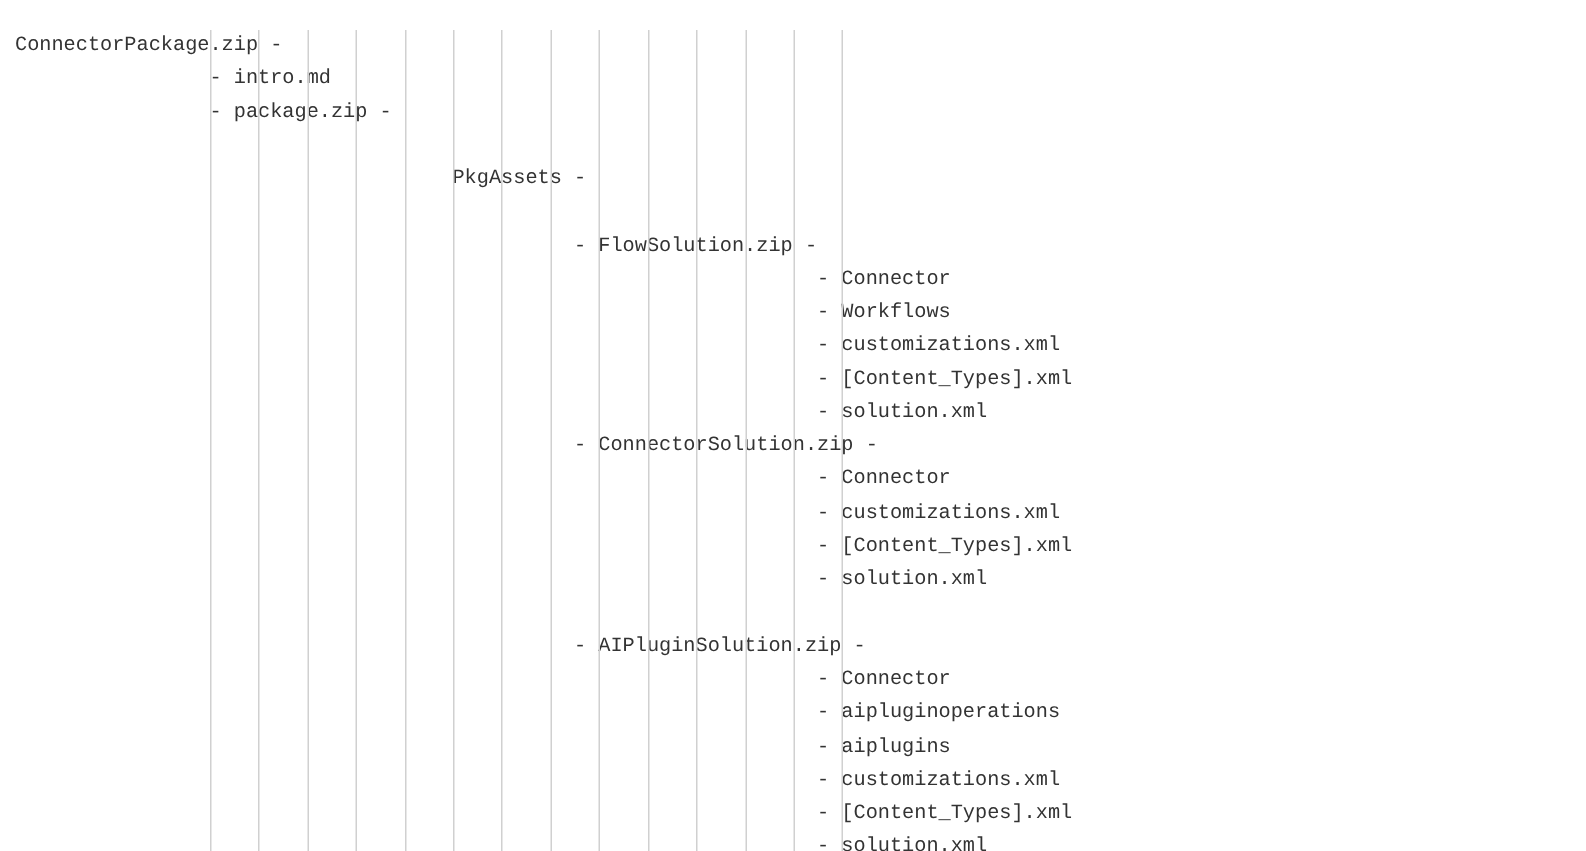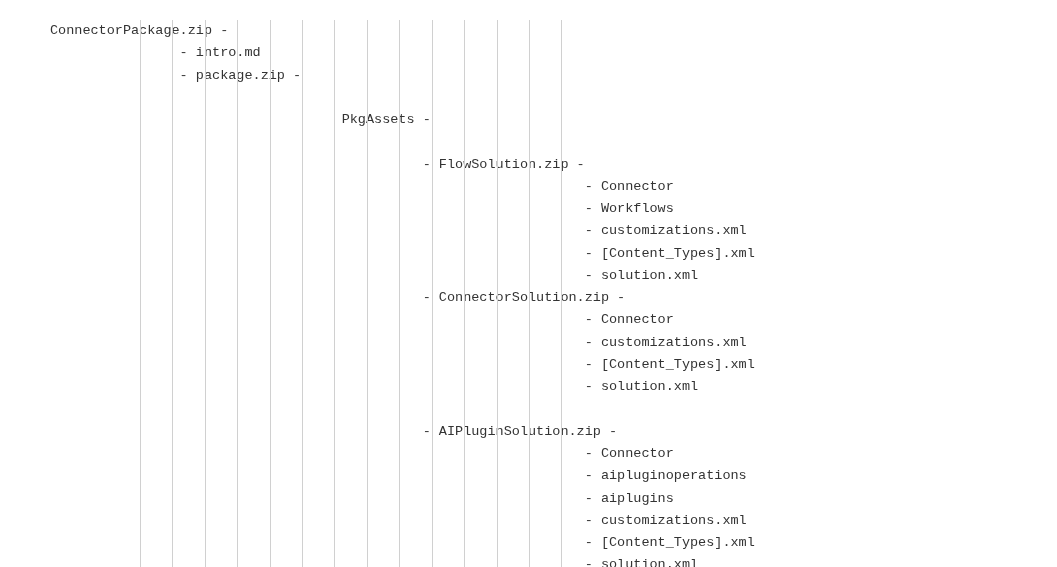--- a/index.html
+++ b/index.html
@@ -17,21 +17,20 @@
     }
     .tree-container {
       white-space: pre;
       font-family: 'Courier New', Courier, monospace;
       font-size: 13.5px;
       color: #333;
     }
     .tree-line {
       display: block;
       line-height: 1.65;
-      margin-left: 40px;
     }
   </style>
 </head>
 <body>
 
 <div class="tree-container" id="tree-root"><span class="tree-line">ConnectorPackage.zip -</span><span class="tree-line">                - intro.md</span><span class="tree-line">                - package.zip -</span><span class="tree-line">&nbsp;</span><span class="tree-line">                                    PkgAssets -</span><span class="tree-line">&nbsp;</span><span class="tree-line">                                              - FlowSolution.zip -</span><span class="tree-line">                                                                  - Connector</span><span class="tree-line">                                                                  - Workflows</span><span class="tree-line">                                                                  - customizations.xml</span><span class="tree-line">                                                                  - [Content_Types].xml</span><span class="tree-line">                                                                  - solution.xml</span><span class="tree-line">                                              - ConnectorSolution.zip -</span><span class="tree-line">                                                                  - Connector</span><span class="tree-line">                                                                  - customizations.xml</span><span class="tree-line">                                                                  - [Content_Types].xml</span><span class="tree-line">                                                                  - solution.xml</span><span class="tree-line">&nbsp;</span><span class="tree-line">                                              - AIPluginSolution.zip -</span><span class="tree-line">                                                                  - Connector</span><span class="tree-line">                                                                  - aipluginoperations</span><span class="tree-line">                                                                  - aiplugins</span><span class="tree-line">                                                                  - customizations.xml</span><span class="tree-line">                                                                  - [Content_Types].xml</span><span class="tree-line">                                                                  - solution.xml</span></div>
 
 <style>
   body {
     position: relative;

